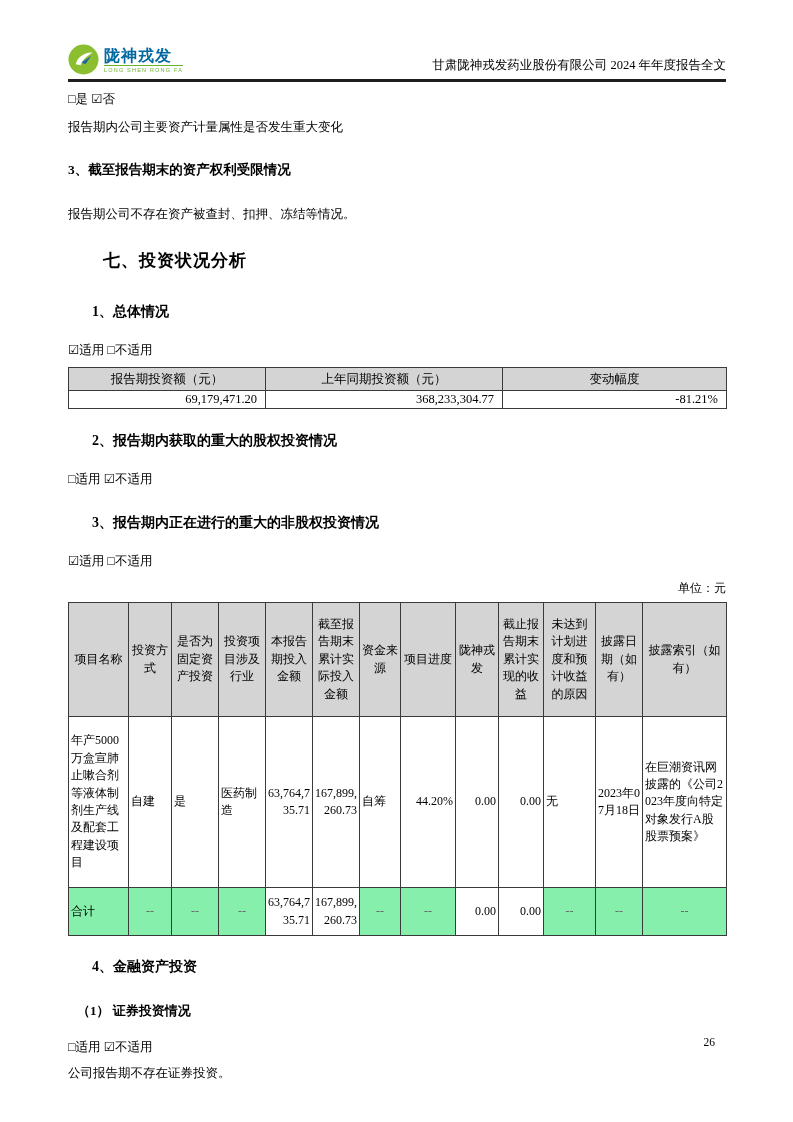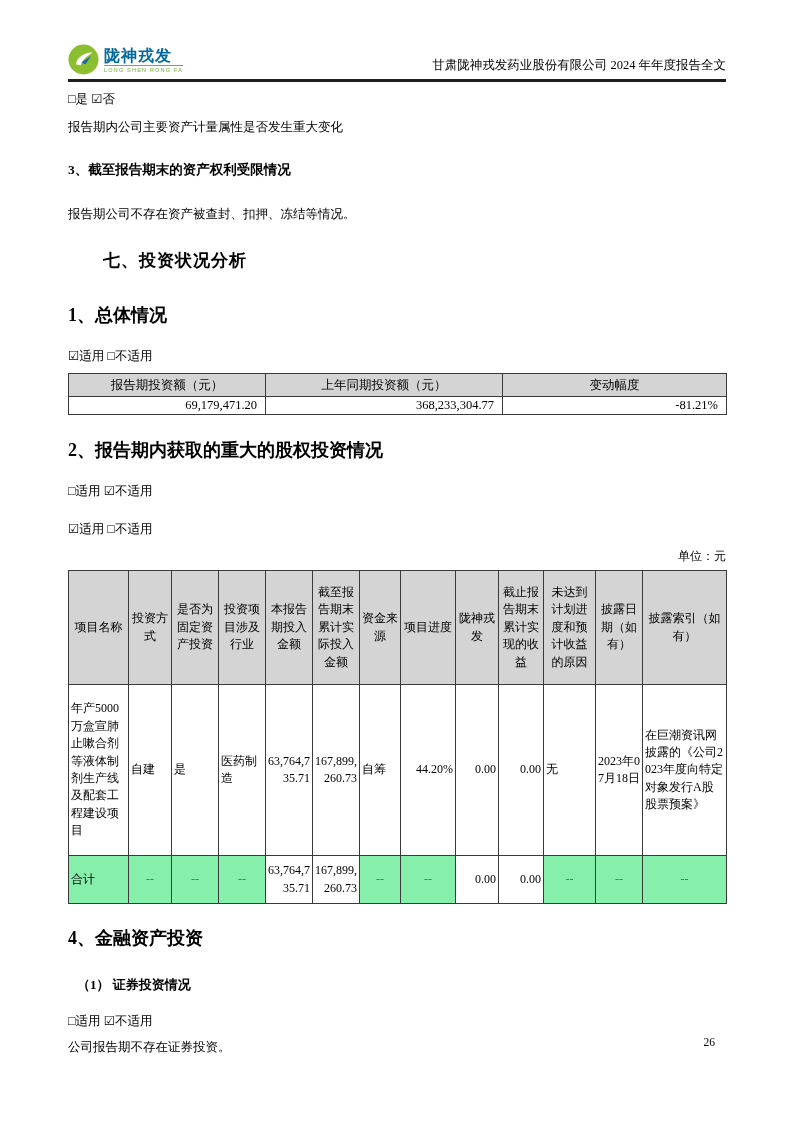--- a/index.html
+++ b/index.html
@@ -26,21 +26,21 @@
   .doc-title { font-size: 12.5px; line-height: 16px; padding-bottom: 2px; }
   .hdr-rule { height: 3px; background: #1f1f1f; margin-top: 4px; }
 
   
   .body-line { font-size: 12.5px; line-height: 17px; }
   .q-line   { margin-top: 11px; }
   .a-line   { margin-top: 9px; }
   .h3       { font-size: 13.5px; font-weight: bold; margin-top: 25px; }
   .h3-body  { margin-top: 27px; }
   .chapter  { font-size: 17px; font-weight: bold; margin-top: 26px; letter-spacing: 1px; margin-left: 35px; }
-  .sub-h    { font-size: 18px; font-weight: bold; margin-top: 31px; }
+  .sub-h    { font-size: 14px; font-weight: bold; margin-top: 31px; margin-left: 24px; }
   .applic   { font-size: 12.5px; margin-top: 21px; }
   .unit-note{ font-size: 12px; text-align: right; margin-top: 10px; }
   .para     { font-size: 12.5px; margin-top: 9px; }
   .sub-h2   { font-size: 13px; font-weight: bold; margin-top: 26px; padding-left: 9px; }
   .page-num { position: absolute; top: 1036px; right: 78px; font-size: 11.5px; }
 
   
   table { border-collapse: collapse; table-layout: fixed; width: 658px; }
   td { border: 1px solid #3a3a3a; word-break: break-all; }
 
@@ -114,20 +114,21 @@
         <td class="v">69,179,471.20</td>
         <td class="v">368,233,304.77</td>
         <td class="v">-81.21%</td>
       </tr>
     </tbody>
       </table>
 
     <div class="sub-h" style="margin-top:23px">2、报告期内获取的重大的股权投资情况</div>
     <div class="applic">□适用 ☑不适用</div>
 
+    <div class="sub-h" style="margin-top:26px">3、报告期内正在进行的重大的非股权投资情况</div>
     <div class="applic">☑适用 □不适用</div>
     <div class="unit-note">单位：元</div>
 
     <table class="t2">
       <colgroup>
         <col style="width:60px">
           <col style="width:43px">
           <col style="width:47px">
           <col style="width:47px">
         <col style="width:47px">

